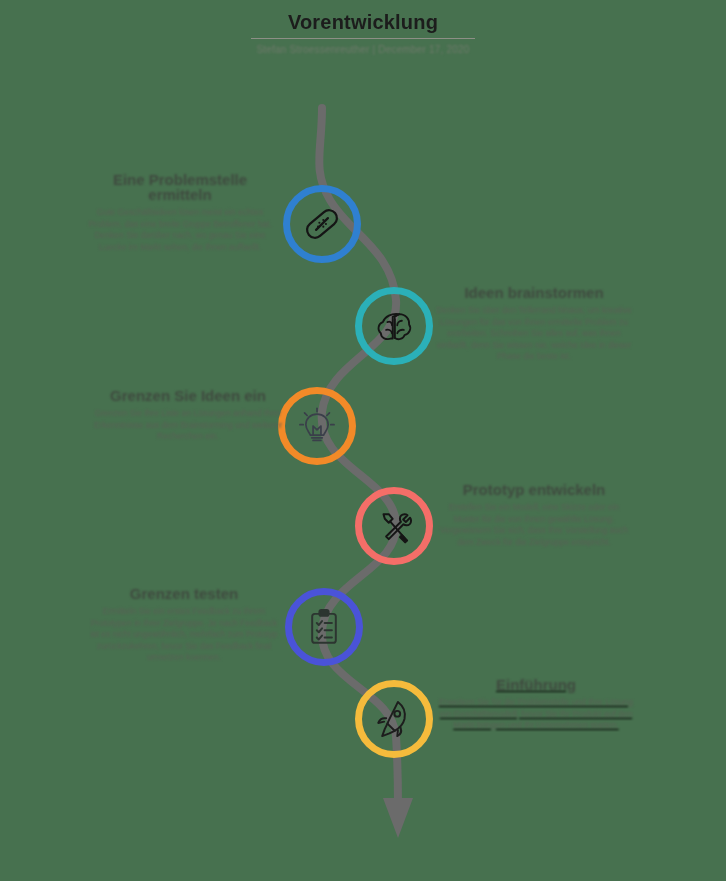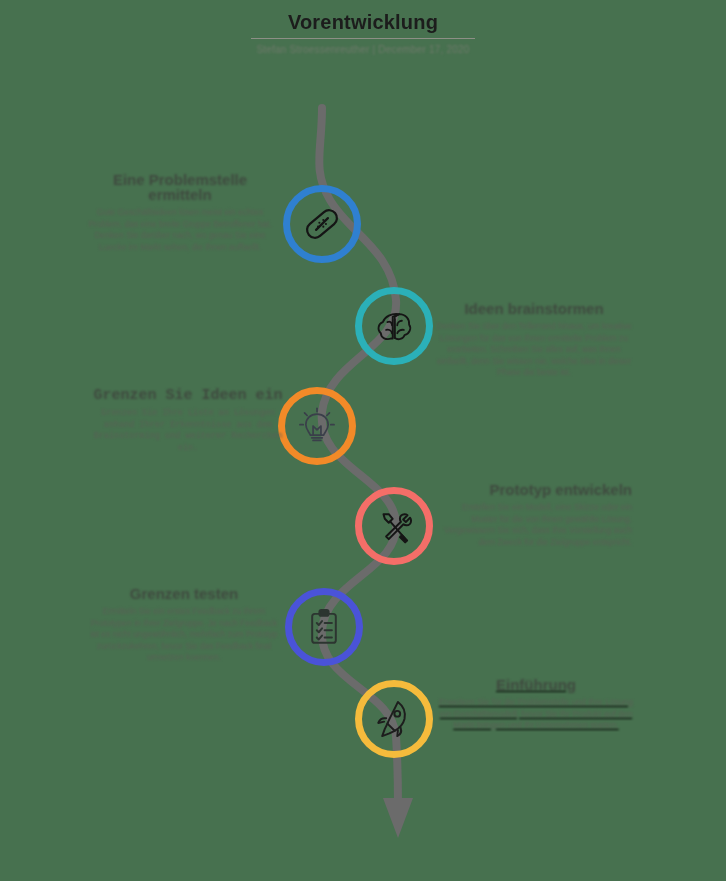--- a/index.html
+++ b/index.html
@@ -150,56 +150,56 @@
       <svg viewBox="0 0 64 64" fill="none" stroke="#151515" stroke-width="2.8" stroke-linecap="round" stroke-linejoin="round">
         <path d="M40,14 C28,12 18,18 15,26 C8,28 6,38 12,43 C12,50 20,54 28,51 L30,51 L30,18 Z"></path>
         <path d="M40,14 C50,14 56,22 55,30 C59,35 56,44 48,46 C46,52 38,54 33,50 L33,18 Z"></path>
         <path d="M22,26 C26,24 29,27 29,31"></path>
         <path d="M20,38 C24,37 28,39 29,43"></path>
         <path d="M44,24 C40,24 37,27 37,31"></path>
         <path d="M47,38 C43,37 38,39 37,43"></path>
         <path d="M33,22 L33,50"></path>
       </svg>
     </div>
-    <div class="text-block" style="left:436px; top:285px;margin-top:16px;">
+    <div class="text-block" style="left:436px; top:285px;">
       <div class="ms-title">Ideen brainstormen</div>
       <div class="ms-body">Denken Sie über den Tellerrand hinaus, um kreative Lösungen für das von Ihnen ermittelte Problem zu erarbeiten. Schreiben Sie alles auf, was Ihnen einfaellt, denn Sie wissen nie, welche Idee in dieser Phase die beste ist.</div>
     </div>
   </div>
 
   <div class="milestone">
     <div class="node" style="left:278px; top:387px; border-color:#f28a28;">
       <svg viewBox="0 0 64 64" fill="none" stroke="#3a3f4a" stroke-width="2.6" stroke-linecap="round" stroke-linejoin="round">
         <path d="M32,14 C22,14 15,21 15,30 C15,37 20,41 22,46 L42,46 C44,41 49,37 49,30 C49,21 42,14 32,14 Z"></path>
         <line x1="24" y1="50" x2="40" y2="50"></line>
         <line x1="26" y1="54" x2="38" y2="54"></line>
         <path d="M26,46 L26,32 M38,46 L38,32 M26,32 L32,38 L38,32"></path>
         <line x1="32" y1="5" x2="32" y2="10"></line>
         <line x1="13" y1="12" x2="17" y2="16"></line>
         <line x1="51" y1="12" x2="47" y2="16"></line>
         <line x1="6" y1="30" x2="11" y2="30"></line>
         <line x1="58" y1="30" x2="53" y2="30"></line>
       </svg>
     </div>
-    <div class="text-block" style="left:90px; top:388px;font-family:Liberation Mono, monospace;">
+    <div class="text-block" style="left:90px; top:388px;">
       <div class="ms-title">Grenzen Sie Ideen ein</div>
       <div class="ms-body">Grenzen Sie Ihre Liste an Lösungen anhand Ihrer Erkenntnisse aus dem Brainstorming und weiterer Recherchen ein.</div>
     </div>
   </div>
 
   <div class="milestone">
     <div class="node" style="left:355px; top:487px; border-color:#f46e68;">
       <svg viewBox="0 0 64 64" fill="none" stroke="#151515" stroke-width="3" stroke-linecap="round" stroke-linejoin="round">
         <path d="M16,14 L24,14 L30,21 L24,27 L18,21 Z"></path>
         <line x1="26" y1="25" x2="48" y2="50"></line>
         <path d="M44,46 L52,54 L49,57 L41,49 Z" fill="#151515"></path>
         <path d="M48,14 C44,14 41,17 41,21 C41,23 41.6,24.4 42.6,25.6 L20,48 L24,52 L46.4,29.4 C47.6,30.4 49,31 51,31 C55,31 58,28 58,24 C58,22 57.4,20.6 56.4,19.4 L50,26 L46,22 L52.6,15.6 C51.4,14.6 50,14 48,14 Z"></path>
       </svg>
     </div>
-    <div class="text-block" style="left:436px; top:482px;text-align:right;">
+    <div class="text-block" style="left:436px; top:482px;">
       <div class="ms-title">Prototyp entwickeln</div>
       <div class="ms-body">Erstellen Sie ein Modell, eine Skizze oder ein Muster für die von Ihnen gewählte Lösung. Vergewissern Sie sich, dass Ihre Vorstellung auch dem Zweck für die Zielgruppe entspricht.</div>
     </div>
   </div>
 
   <div class="milestone">
     <div class="node" style="left:285px; top:588px; border-color:#4a53d8;">
       <svg viewBox="0 0 64 64" fill="none" stroke="#2c3530" stroke-width="3" stroke-linecap="round" stroke-linejoin="round">
         <rect x="14" y="12" width="36" height="44" rx="4"></rect>
         <rect x="25" y="6" width="14" height="9" rx="3" fill="#2c3530"></rect>

